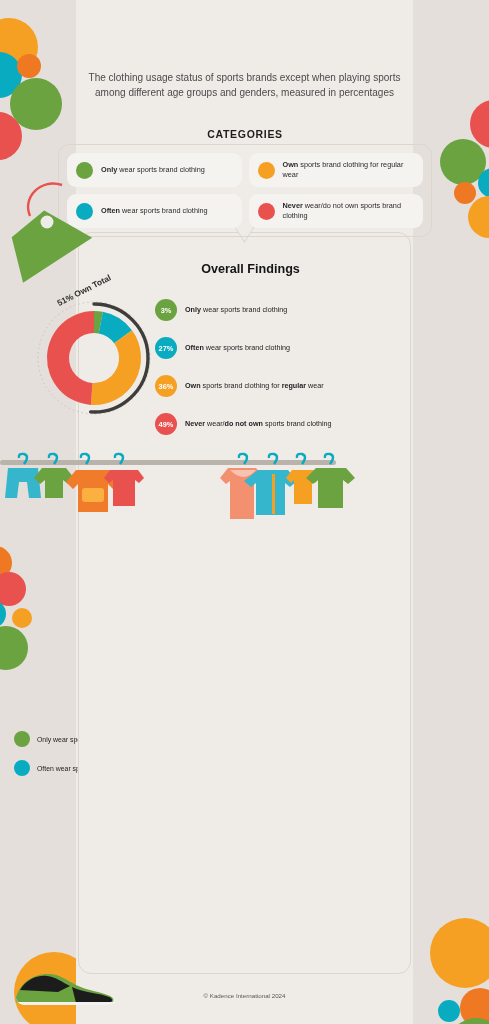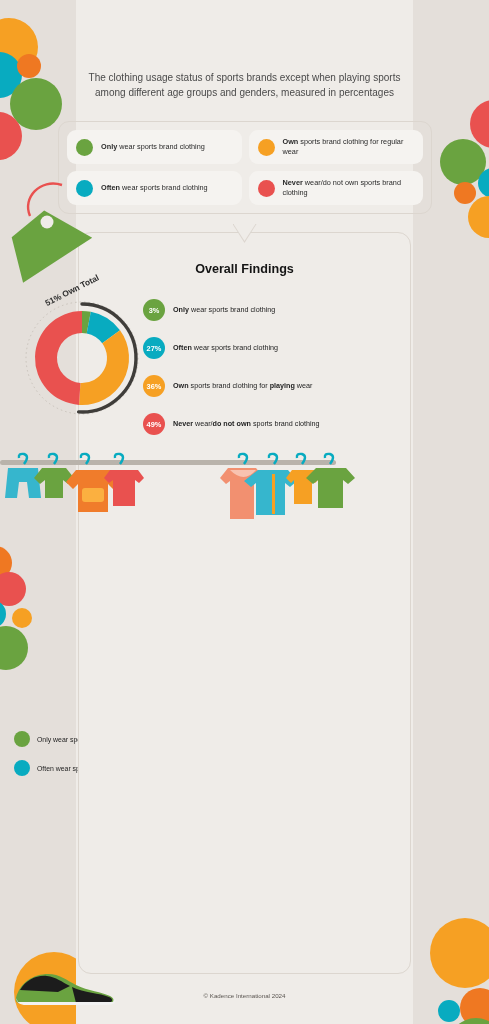--- a/index.html
+++ b/index.html
@@ -152,20 +152,21 @@
 
 <div class="hdr">
   <h1>
     <br>
     <br>
   </h1>
   <p>The clothing usage status of sports brands except when playing sports among different age groups and genders, measured in percentages</p>
 </div>
 
 <div class="cat-wrap">
+  <div class="cat-title">CATEGORIES</div>
   <div class="cat-box" id="cat-grid">
       <div class="cat-item">
         <div class="dot" style="background:#6aa340"></div>
         <span><b>Only</b> wear sports brand clothing</span>
       </div>
       <div class="cat-item">
         <div class="dot" style="background:#f6a023"></div>
         <span><b>Own</b> sports brand clothing for regular wear</span>
       </div>
       <div class="cat-item">
@@ -182,21 +183,21 @@
 <div class="pointer"></div>
 
 <svg class="tag-svg" width="105" height="110" viewBox="0 0 105 110">
   <path d="M62 5 C40 -2 22 18 30 36" stroke="#e9514f" stroke-width="2.4" fill="none"></path>
   <path d="M14 95 L14 48 L52 30 L92 68 Z" fill="#6aa340" transform="rotate(-14 50 62)"></path>
   <circle cx="47" cy="42" r="6.5" fill="#efece8"></circle>
 </svg>
 
 <div class="card"></div>
 
-<div class="overall" style="top:262px;">
+<div class="overall" style="top:262px;margin-left:12px;">
   <div class="sect-title">Overall Findings</div>
   <div class="donut-row">
     <svg class="donut" width="120" height="135" viewBox="0 0 120 135" id="donut-svg">
       <circle cx="60" cy="68" r="56" fill="none" stroke="#c9c3bb" stroke-width="1" stroke-dasharray="1.5 3"></circle>
       <g id="donut-slices">
           <path d="M60 21 A47 47 0 0 1 68.80692178552906 21.832499215751632 L64.68453286464312 43.442818731782786 A25 25 0 0 0 60 43 Z" fill="#6aa340"></path>
           <path d="M68.80692178552906 21.832499215751632 A47 47 0 0 1 98.02379873562253 40.37409314225376 L80.22542485937369 53.30536869268817 A25 25 0 0 0 64.68453286464312 43.442818731782786 Z" fill="#08abc0"></path>
           <path d="M98.02379873562253 40.37409314225376 A47 47 0 0 1 57.04884558212227 114.90725623612877 L58.43023701176716 92.9506682107068 A25 25 0 0 0 80.22542485937369 53.30536869268817 Z" fill="#f6a023"></path>
           <path d="M57.04884558212227 114.90725623612877 A47 47 0 0 1 59.99999999999999 21 L59.99999999999999 43 A25 25 0 0 0 58.43023701176716 92.9506682107068 Z" fill="#e9514f"></path>
         </g>
@@ -207,21 +208,21 @@
         <div class="f-row">
           <div class="f-pct" style="background:#6aa340">3%</div>
           <div class="f-txt"><b>Only</b> wear sports brand clothing</div>
         </div>
         <div class="f-row">
           <div class="f-pct" style="background:#08abc0">27%</div>
           <div class="f-txt"><b>Often</b> wear sports brand clothing</div>
         </div>
         <div class="f-row">
           <div class="f-pct" style="background:#f6a023">36%</div>
-          <div class="f-txt"><b>Own</b> sports brand clothing for <b>playing</b> wear</div>
+          <div class="f-txt"><b>Own</b> sports brand clothing for <b>regular</b> wear</div>
         </div>
         <div class="f-row">
           <div class="f-pct" style="background:#e9514f">49%</div>
           <div class="f-txt"><b>Never</b> wear/<b>do not own</b> sports brand clothing</div>
         </div>
       </div>
   </div>
 </div>
 
 <svg class="rack" viewBox="0 0 420 80" style="top:452px;">

